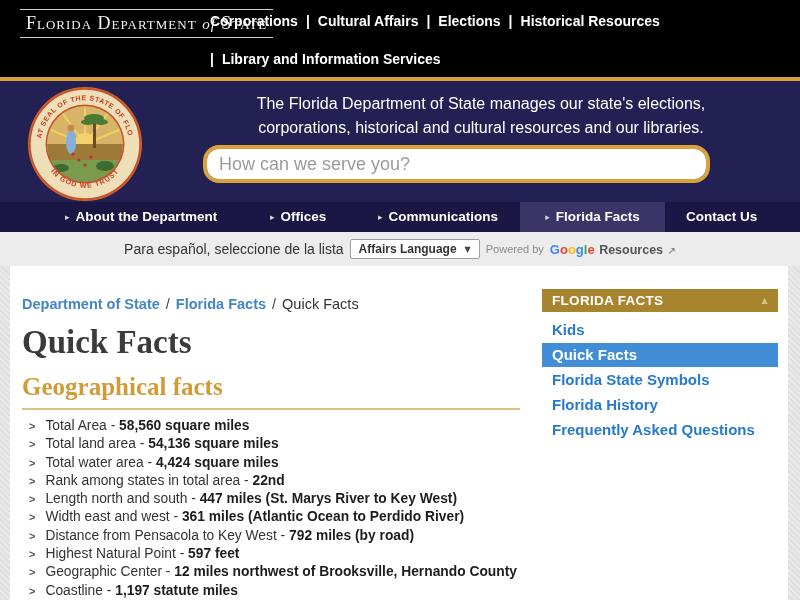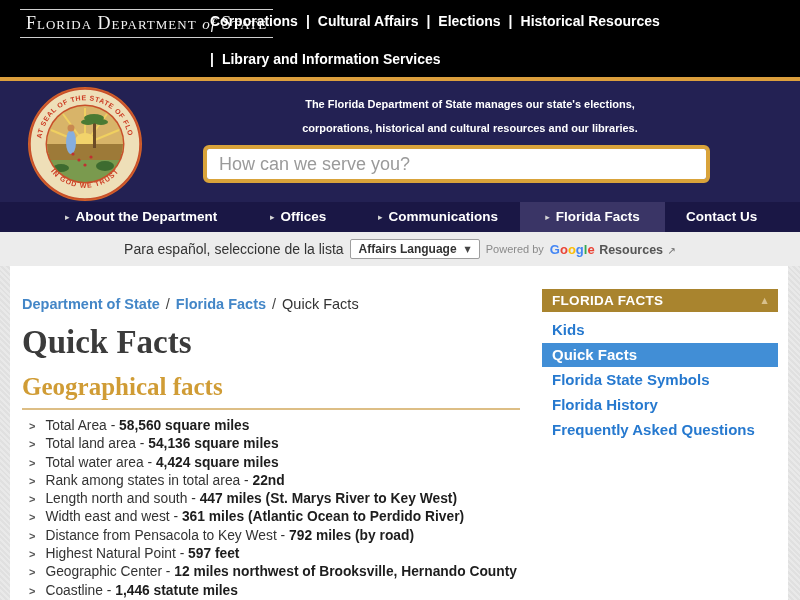--- a/index.html
+++ b/index.html
@@ -17,24 +17,24 @@
                   font-size:14px; white-space:nowrap; }
   .top-nav-line.l1 { top:13px; } .top-nav-line.l2 { top:51px; }
   .top-nav-line a { color:#fff; text-decoration:none; cursor:pointer; }
   .tn-sep { margin:0 8px; font-weight:bold; }
 
   .gold-line { height:4px; background:#dc9f3d; }
 
   
   .banner { position:relative; height:121px; background:#232153; }
   .seal { position:absolute; left:27px; top:5px; width:116px; height:116px; z-index:5; }
-  .tagline { position:absolute; left:233px; top:11px; width:474px; text-align:center;
-             color:#fff; font-weight:bold; font-size:11px; line-height:24px; }
+  .tagline { position:absolute; left:244px; top:11px; width:474px; text-align:center;
+             color:#fff; font-weight:normal; font-size:16px; line-height:24px; }
   .search-bar { position:absolute; left:203px; top:64px; width:507px; height:38px;
-                display:flex; border:4px solid #d9a33a; border-radius:6px;
+                display:flex; border:4px solid #d9a33a; border-radius:16px;
                 background:#fff; overflow:hidden; }
   .search-bar input { flex:1; border:none; outline:none; padding:0 12px;
                       font-size:18px; color:#333; font-family:"Liberation Sans",sans-serif; }
   .search-bar input::placeholder { color:#9a9a9a; }
   .search-btn { width:74px; background:#fff; border:none; border-left:1px solid #c9c9c9;
                 font-weight:bold; font-size:17px; color:#2b2b2b; cursor:pointer;
                 font-family:"Liberation Sans",sans-serif; }
 
   
   .navbar { position:relative; height:30px; background:#1a1745; }
@@ -210,21 +210,21 @@
       <ul class="facts-list">
         <li><span class="chev">&gt;</span><span>Total Area</span><span> - </span><span class="fact-value">58,560 square miles</span></li>
         <li><span class="chev">&gt;</span><span>Total land area</span><span> - </span><span class="fact-value">54,136 square miles</span></li>
         <li><span class="chev">&gt;</span><span>Total water area</span><span> - </span><span class="fact-value">4,424 square miles</span></li>
         <li><span class="chev">&gt;</span><span>Rank among states in total area</span><span> - </span><span class="fact-value">22nd</span></li>
         <li><span class="chev">&gt;</span><span>Length north and south</span><span> - </span><span class="fact-value">447 miles (St. Marys River to Key West)</span></li>
         <li><span class="chev">&gt;</span><span>Width east and west</span><span> - </span><span class="fact-value">361 miles (Atlantic Ocean to Perdido River)</span></li>
         <li><span class="chev">&gt;</span><span>Distance from Pensacola to Key West</span><span> - </span><span class="fact-value">792 miles (by road)</span></li>
         <li><span class="chev">&gt;</span><span>Highest Natural Point</span><span> - </span><span class="fact-value">597 feet</span></li>
         <li><span class="chev">&gt;</span><span>Geographic Center</span><span> - </span><span class="fact-value">12 miles northwest of Brooksville, Hernando County</span></li>
-        <li><span class="chev">&gt;</span><span>Coastline</span><span> - </span><span class="fact-value">1,446 statute miles</span></li>
+        <li><span class="chev">&gt;</span><span>Coastline</span><span> - </span><span class="fact-value">1,197 statute miles</span></li>
         <li></li>
       </ul>
     </div>
 
     <div class="sidebar">
       <div class="sb-header">
         <span>FLORIDA FACTS</span>
         <span class="up">▲</span>
       </div>
       <div class="sb-items">

